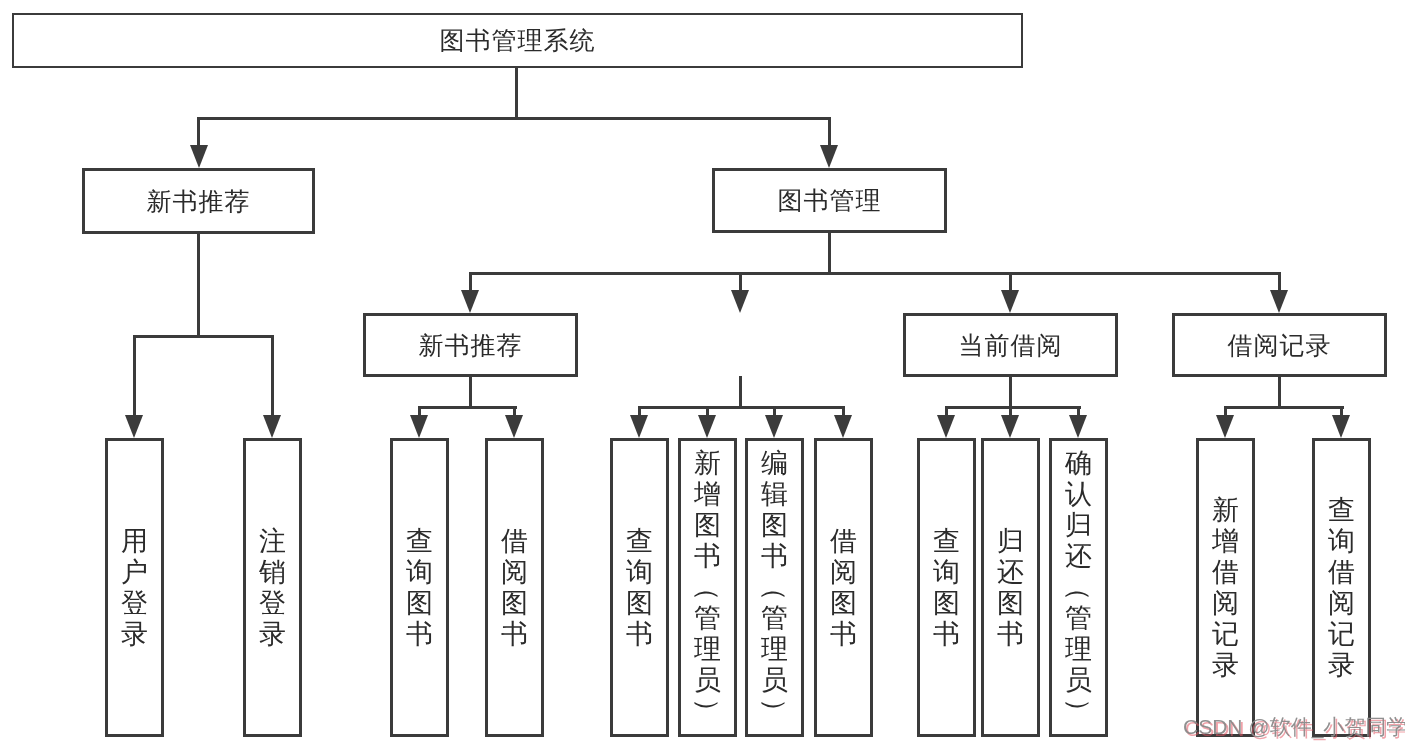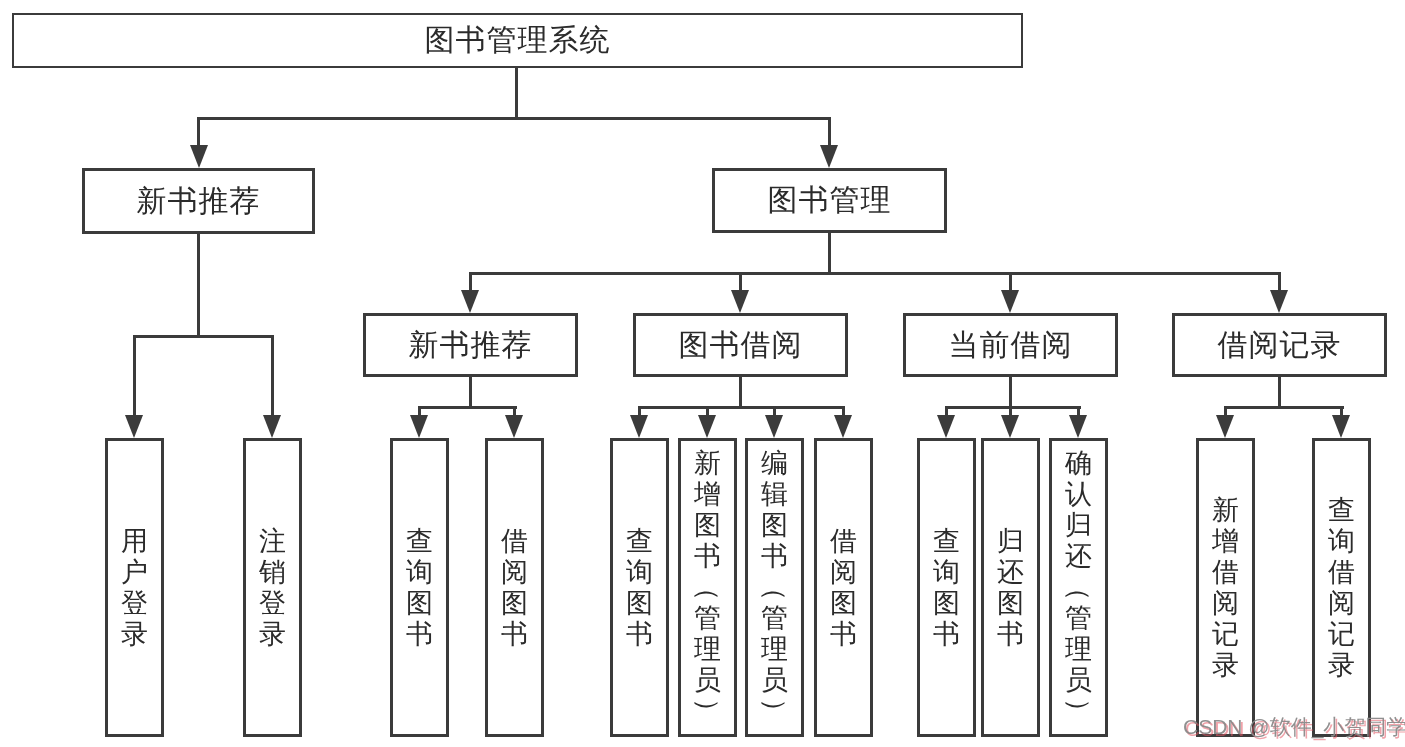--- a/index.html
+++ b/index.html
@@ -1,20 +1,20 @@
 <!DOCTYPE html>
 <html><head>
 <meta charset="utf-8">
 <style>
   html,body{margin:0;padding:0;background:#ffffff;}
   .diagram{position:relative;width:1405px;height:747px;background:#ffffff;overflow:hidden;
            font-family:"Liberation Sans",sans-serif;}
   .box{position:absolute;background:#ffffff;border:3px solid #3b3b3b;box-sizing:border-box;
        display:flex;align-items:center;justify-content:center;color:#2b2b2b;}
-  .hbox{font-size:30px;letter-spacing:1px;white-space:nowrap;}
+  .hbox{font-size:25px;letter-spacing:1px;white-space:nowrap;}
   .root{border-width:2px;}
   .vbox{flex-direction:column;}
   .vchar{display:block;height:31px;line-height:31px;width:100%;text-align:center;font-size:27px;}
   .vrot{transform:rotate(90deg);}
   .line{position:absolute;background:#3b3b3b;}
   .arrow{position:absolute;width:0;height:0;border-left:9px solid transparent;
          border-right:9px solid transparent;border-top:23px solid #3b3b3b;}
   .watermark{position:absolute;left:1183px;top:713px;font-size:21px;white-space:nowrap;
              color:rgba(138,138,138,0.95);text-shadow:2px 2px 0 rgba(228,88,100,0.55);}
 </style>
@@ -47,21 +47,20 @@
   <div class="line" style="left:469px;top:274px;width:3px;height:20px;"></div>
   <div class="line" style="left:739px;top:274px;width:3px;height:20px;"></div>
   <div class="line" style="left:1009px;top:274px;width:3px;height:20px;"></div>
   <div class="line" style="left:1278px;top:274px;width:3px;height:20px;"></div>
   <div class="arrow" style="left:461px;top:290px;"></div>
   <div class="arrow" style="left:731px;top:290px;"></div>
   <div class="arrow" style="left:1001px;top:290px;"></div>
   <div class="arrow" style="left:1270px;top:290px;"></div>
 
   <div class="box hbox" style="left:363px;top:313px;width:215px;height:64px;">新书推荐</div>
-  <div class="box hbox" style="left:633px;top:313px;width:215px;height:64px;">图书借阅</div>
   <div class="box hbox" style="left:903px;top:313px;width:215px;height:64px;font-family:Liberation Mono, monospace;">当前借阅</div>
   <div class="box hbox" style="left:1172px;top:313px;width:215px;height:64px;">借阅记录</div>
 
   <div class="line" style="left:469px;top:376px;width:3px;height:32px;"></div>
   <div class="line" style="left:418px;top:406px;width:99px;height:3px;"></div>
   <div class="line" style="left:418px;top:407px;width:3px;height:13px;"></div>
   <div class="line" style="left:513px;top:407px;width:3px;height:13px;"></div>
   <div class="arrow" style="left:410px;top:415px;"></div>
   <div class="arrow" style="left:505px;top:415px;"></div>
 

